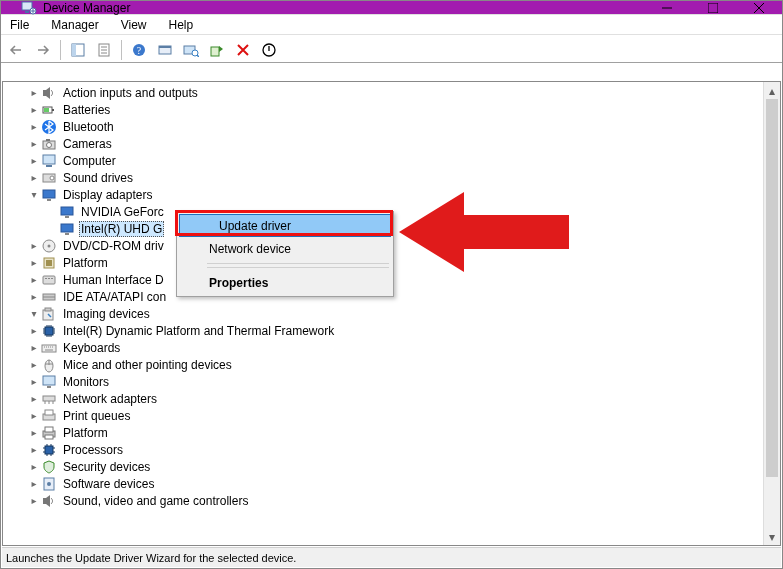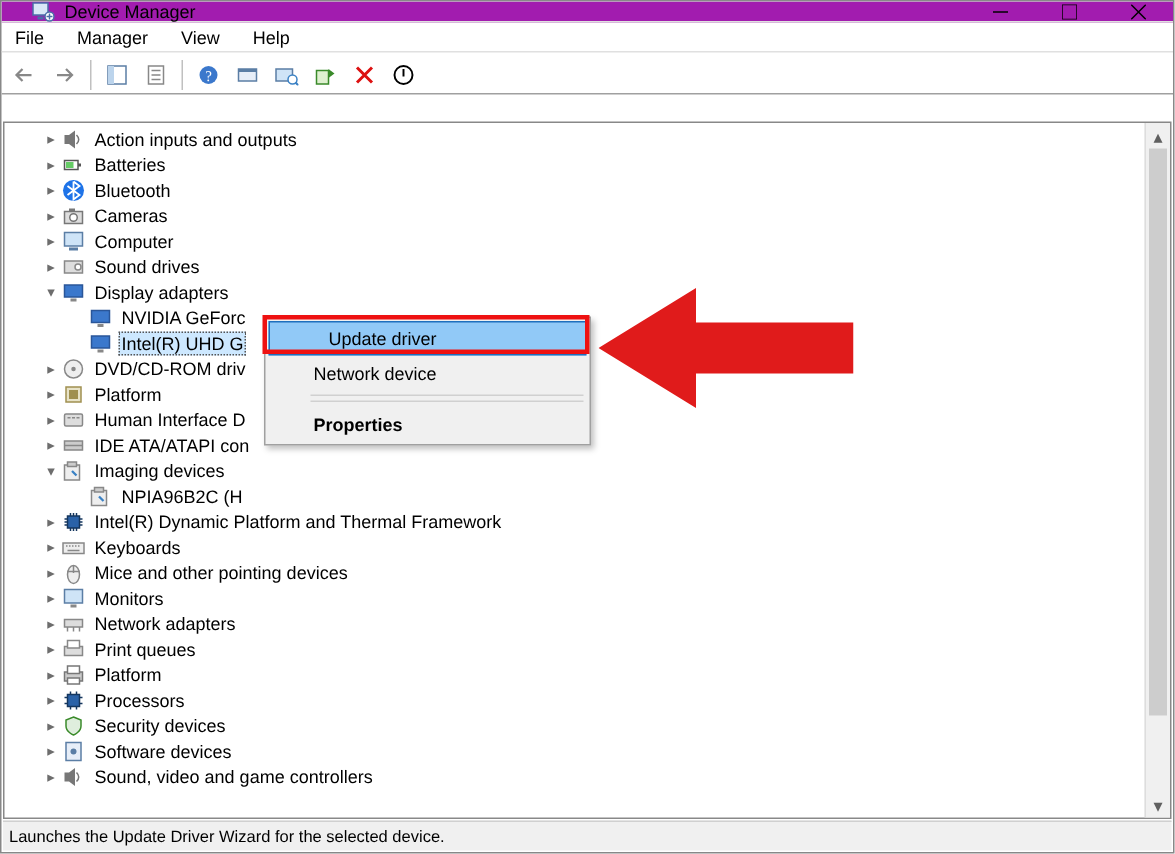--- a/index.html
+++ b/index.html
@@ -323,31 +323,20 @@
     <span class="expander">▾</span>
     <span class="dev-icon">
           <svg width="16" height="16">
             <rect x="2" y="4" width="10" height="10" fill="#eee" stroke="#888"></rect>
             <rect x="4" y="2" width="6" height="3" fill="#ccc" stroke="#888"></rect>
             <path d="M7 8l3 3" stroke="#3a81c4" stroke-width="1.5"></path>
           </svg>
         </span>
     <span class="node-label">Imaging devices</span>
   </div>
-      <div class="node" style="padding-left:40px">
-    <span class="expander"></span>
-    <span class="dev-icon">
-          <svg width="16" height="16">
-            <rect x="2" y="4" width="10" height="10" fill="#eee" stroke="#888"></rect>
-            <rect x="4" y="2" width="6" height="3" fill="#ccc" stroke="#888"></rect>
-            <path d="M7 8l3 3" stroke="#3a81c4" stroke-width="1.5"></path>
-          </svg>
-        </span>
-    <span class="node-label">NPIA96B2C (H</span>
-  </div>
       <div class="node" style="padding-left:22px">
     <span class="expander">▸</span>
     <span class="dev-icon">
           <svg width="16" height="16">
             <rect x="4" y="4" width="8" height="8" fill="#2a62a8" stroke="#14365e"></rect>
             <path d="M4 6h-2M4 8h-2M4 10h-2M12 6h2M12 8h2M12 10h2M6 4v-2M8 4v-2M10 4v-2M6 12v2M8 12v2M10 12v2" stroke="#14365e"></path>
           </svg>
         </span>
     <span class="node-label">Intel(R) Dynamic Platform and Thermal Framework</span>
   </div>

